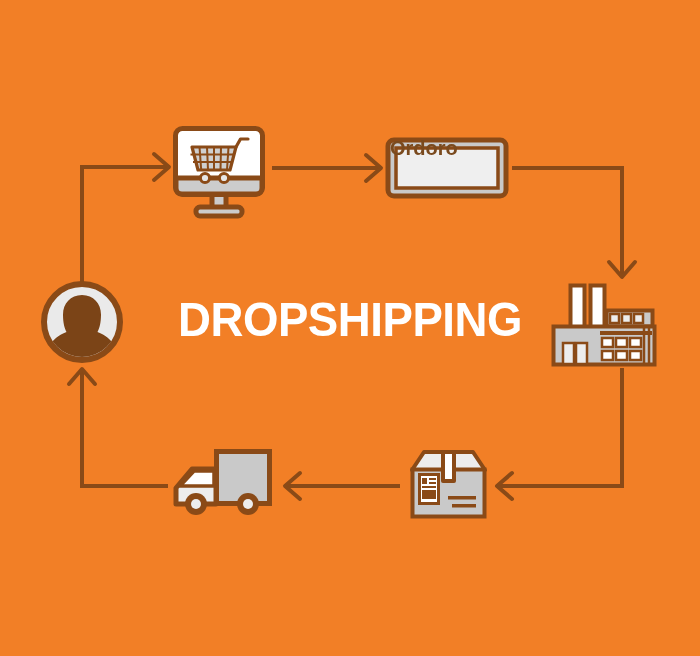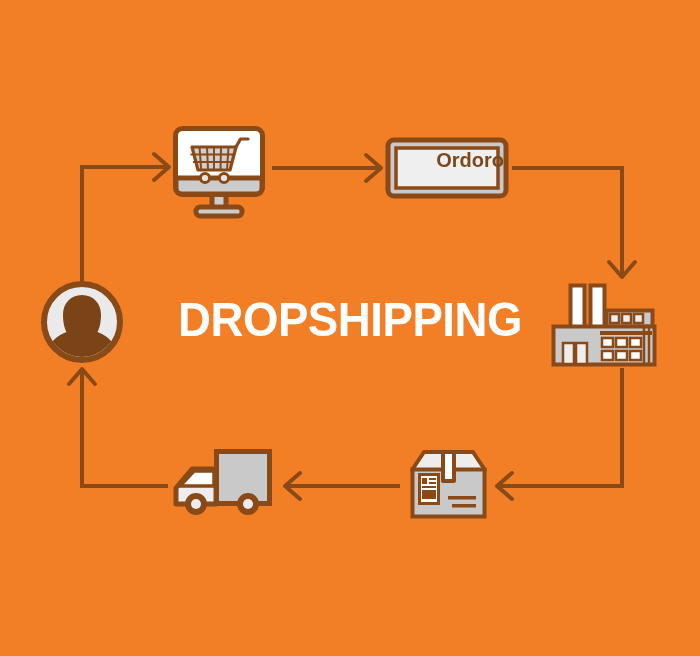--- a/index.html
+++ b/index.html
@@ -37,23 +37,23 @@
     letter-spacing: -0.5px;
     transform: scaleX(0.95);
     transform-origin: center center;
     line-height: 56px;
     white-space: nowrap;
     user-select: none;
   }
   #ordoro-label {
     position: absolute;
     left: 390px;
-    top: 148px;
+    top: 136px;
     width: 114px;
-    text-align: right;
+    text-align: left;
     color: #7A4A1E;
     font-family: "Liberation Sans", sans-serif;
     font-weight: bold;
     font-size: 20px;
     line-height: 24px;
     white-space: nowrap;
     user-select: none;
   }
 </style>
 </head>

